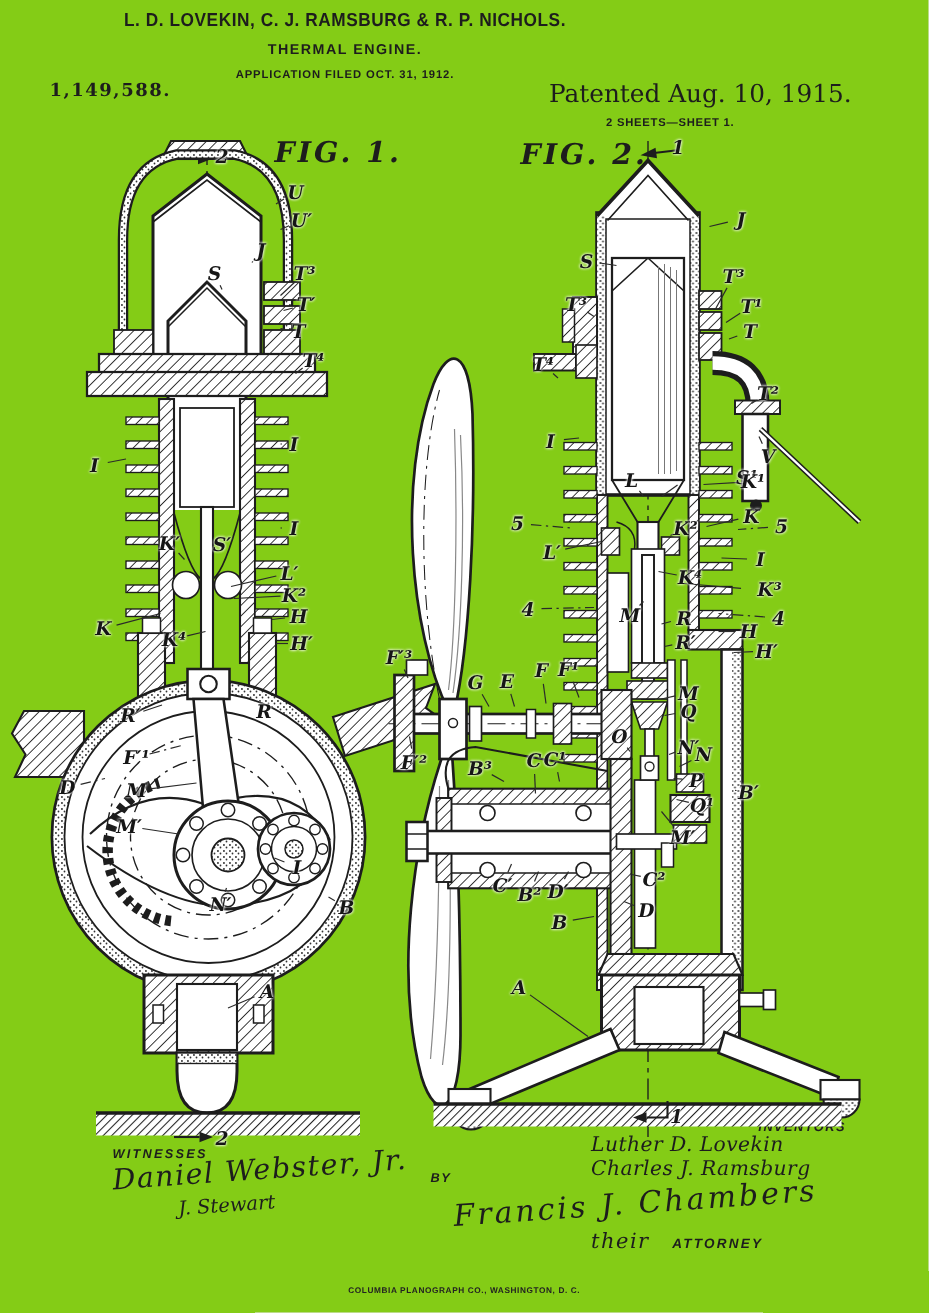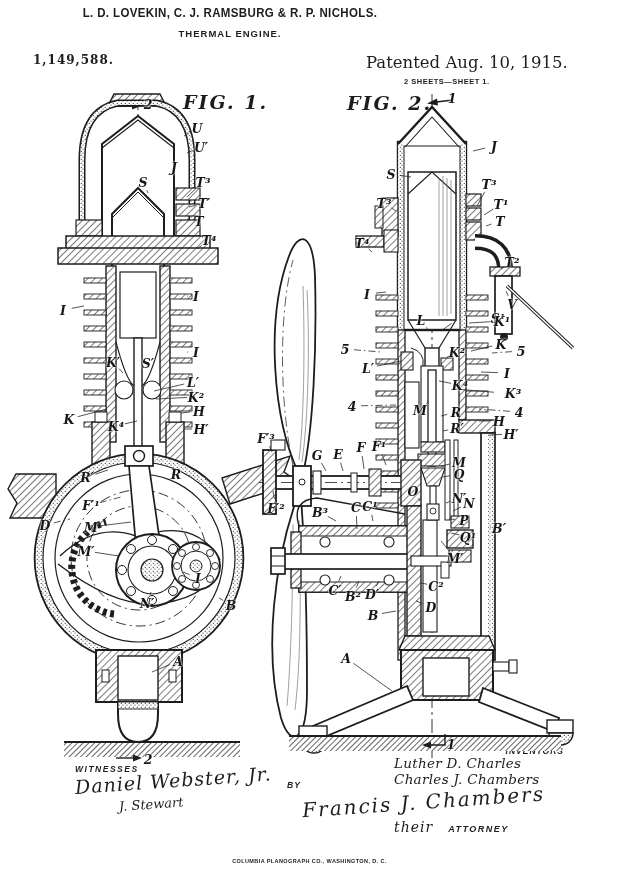--- a/index.html
+++ b/index.html
@@ -1,18 +1,18 @@
 <!DOCTYPE html>
 <html><head>
 <meta charset="utf-8">
 <style>
   html,body{margin:0;padding:0;background:#e8e8e4;}
   .sheet{
     position:relative;width:619px;height:875px;margin:0 auto;
-    background:#ffffff;overflow:hidden;color:#1d1d1d;
+    background:#84cc16;overflow:hidden;color:#1d1d1d;
     font-family:"DejaVu Serif",serif;
   }
   
   .hdr-center{position:absolute;left:0;top:6px;width:460px;text-align:center;}
   .hdr-inventors{
     font-family:"Liberation Sans",sans-serif;font-weight:bold;
     font-size:12.5px;letter-spacing:.4px;transform:scaleX(.92);transform-origin:center;
   }
   .hdr-title{
     font-family:"Liberation Sans",sans-serif;font-weight:bold;
@@ -92,20 +92,21 @@
   .thin{stroke:#1d1d1d;fill:none;}
 </style>
 </head>
 <body>
 
 <div class="sheet">
 
   <div class="hdr-center">
     <div class="hdr-inventors">L. D. LOVEKIN, C. J. RAMSBURG &amp; R. P. NICHOLS.</div>
     <div class="hdr-title">THERMAL ENGINE.</div>
+    <div class="hdr-app">APPLICATION FILED OCT. 31, 1912.</div>
   </div>
   <div class="patent-number">1,149,588.</div>
   <div class="patent-date">Patented Aug. 10, 1915.</div>
   <div class="sheet-info">2 SHEETS—SHEET 1.</div>
 
   <svg id="fig1-svg" class="fig-svg" width="320" height="690" viewBox="0 0 320 690">
     <defs>
       <pattern id="p1h" patternUnits="userSpaceOnUse" width="5" height="5" patternTransform="rotate(45)">
         <rect width="5" height="5" fill="#fff"></rect>
           <line x1="0" y1="0" x2="0" y2="5" stroke="#222" stroke-width="1.2"></line>
@@ -609,22 +610,22 @@
     <div class="witnesses-heading">WITNESSES</div>
     <div class="witness-sigs">
         <span>Daniel Webster, Jr.</span>
         <span>J. Stewart</span>
       </div>
   </div>
 
   <div class="inventors-block">
     <span class="inventors-heading">INVENTORS</span>
     <div class="inventor-names">
-        <span>Luther D. Charles</span>
-        <span>Charles J. Chambers</span>
+        <span>Luther D. Lovekin</span>
+        <span>Charles J. Ramsburg</span>
       </div>
   </div>
 
   <div class="by-label">BY</div>
   <div class="attorney-sig">Francis J. Chambers</div>
   <div class="attorney-line">
     <span class="attorney-qualifier">their</span>
     <span class="attorney-label">ATTORNEY</span>
   </div>
 

